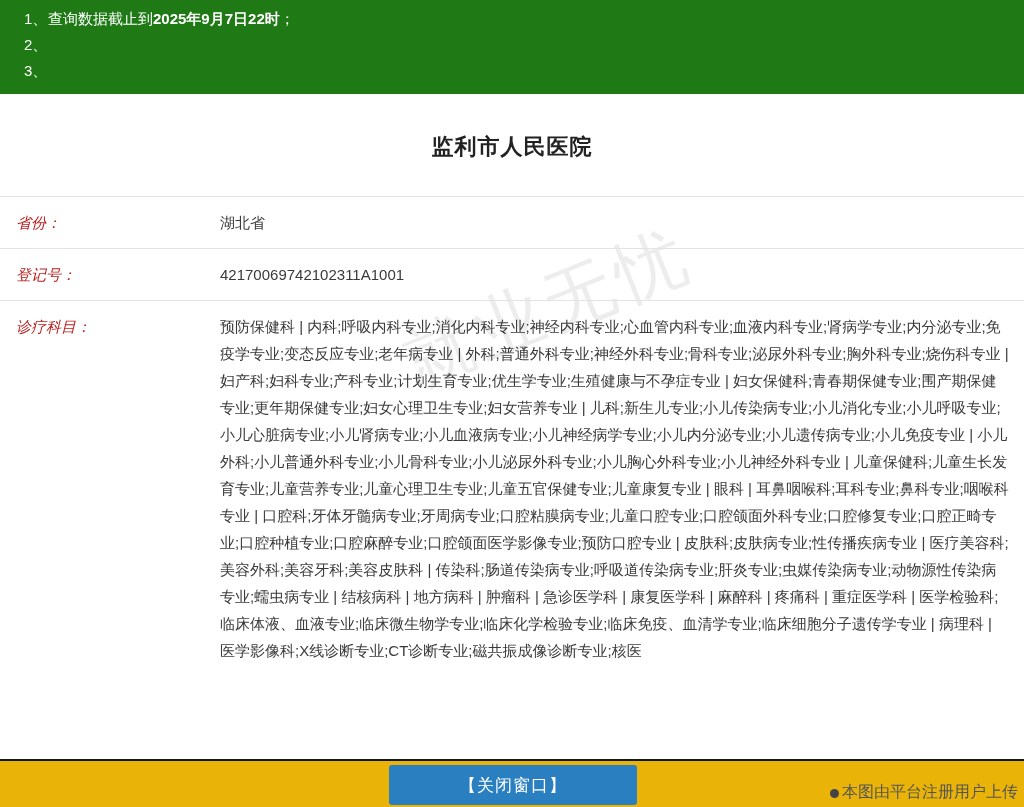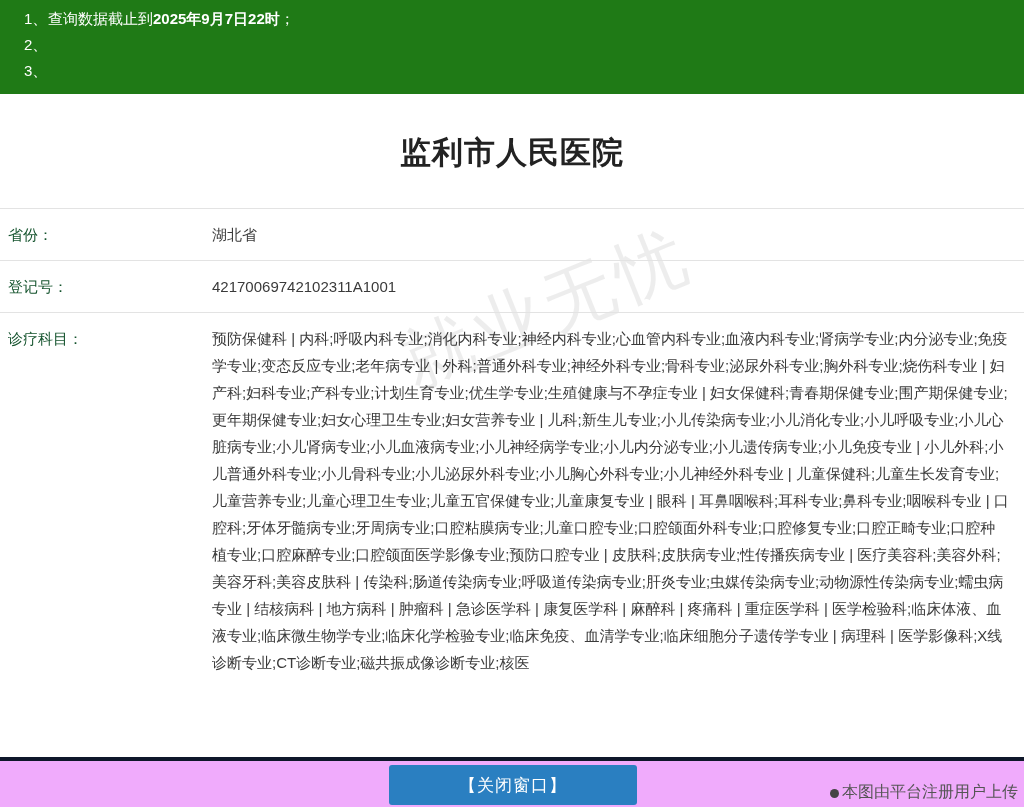--- a/index.html
+++ b/index.html
@@ -40,21 +40,21 @@
     font-weight: bold;
     text-align: center;
   }
 
   
   .title-area {
     padding: 38px 0 34px 0;
     text-align: center;
   }
   .page-title {
-    font-size: 31px;
+    font-size: 22px;
     font-weight: bold;
     color: #222222;
     letter-spacing: 1px;
     font-family: Liberation Mono, monospace;
   }
 
   
   .info-table {
     width: 1024px;
     border-collapse: collapse;
@@ -68,23 +68,24 @@
     border-top: 1px solid #e3e3e3;
   }
   .info-table td {
     padding: 12px 6px 12px 6px;
     vertical-align: top;
     line-height: 27px;
     color: #3a3a3a;
   }
   .info-table td.label {
     width: 196px;
-    padding-left: 8px;
-    color: #14532d;
-    white-space: nowrap;
+    padding-left: 16px;
+    color: #b91c1c;
+    white-space: nowrap;
+    font-style: italic;
   }
   .info-table td.value {
     padding-left: 2px;
     padding-right: 15px;
     word-break: break-all;
   }
   .dept-cell {
     line-height: 28px;
   }
 
@@ -103,22 +104,22 @@
     user-select: none;
   }
 
   
   .bottom-bar {
     position: absolute;
     left: 0;
     bottom: 0;
     width: 1024px;
     height: 46px;
-    background: #f0abfc;
-    border-top: 4px solid #0f172a;
+    background: #eab308;
+    border-top: 2px solid #0f172a;
   }
   .close-button {
     position: absolute;
     left: 389px;
     top: 4px;
     width: 248px;
     height: 40px;
     background: #2a7fc1;
     color: #ffffff;
     font-size: 17px;

